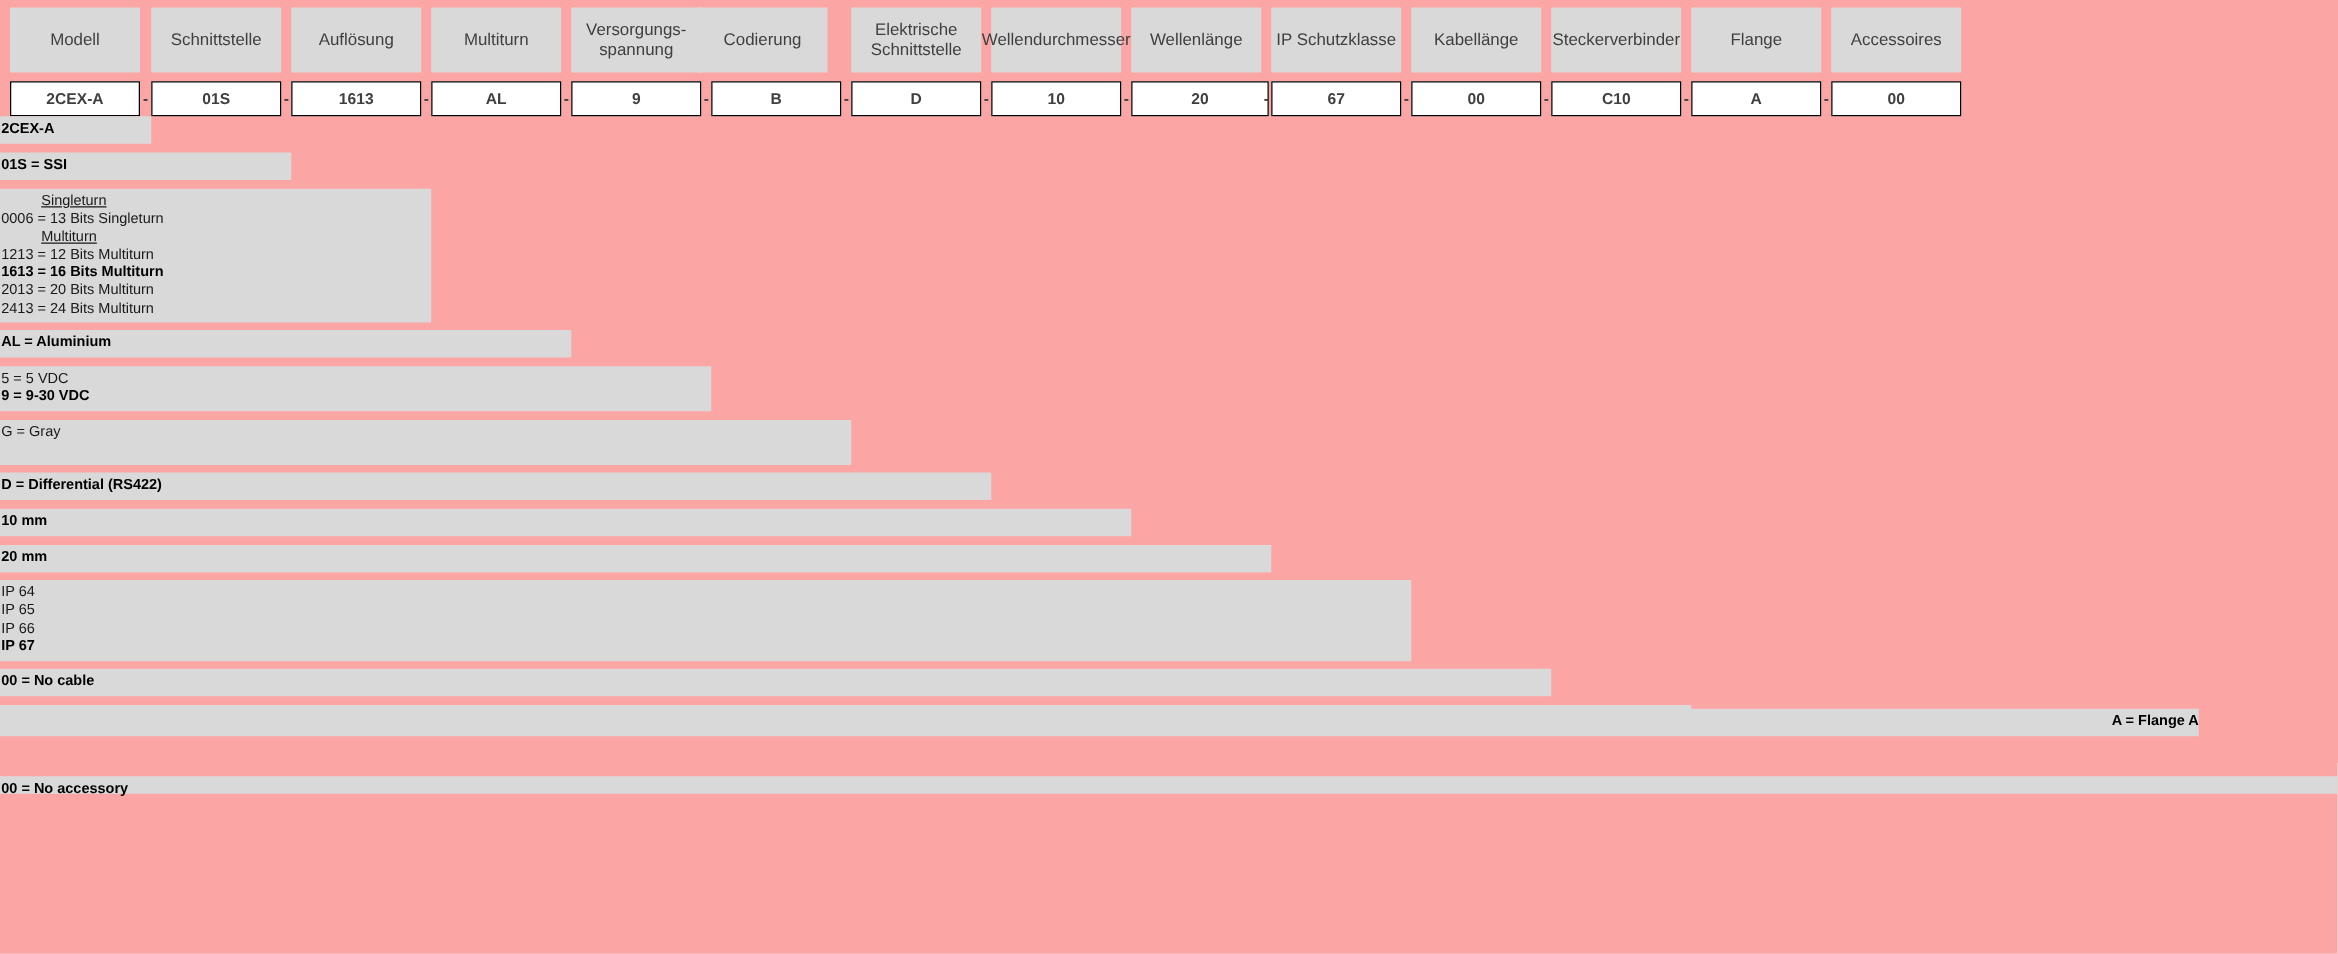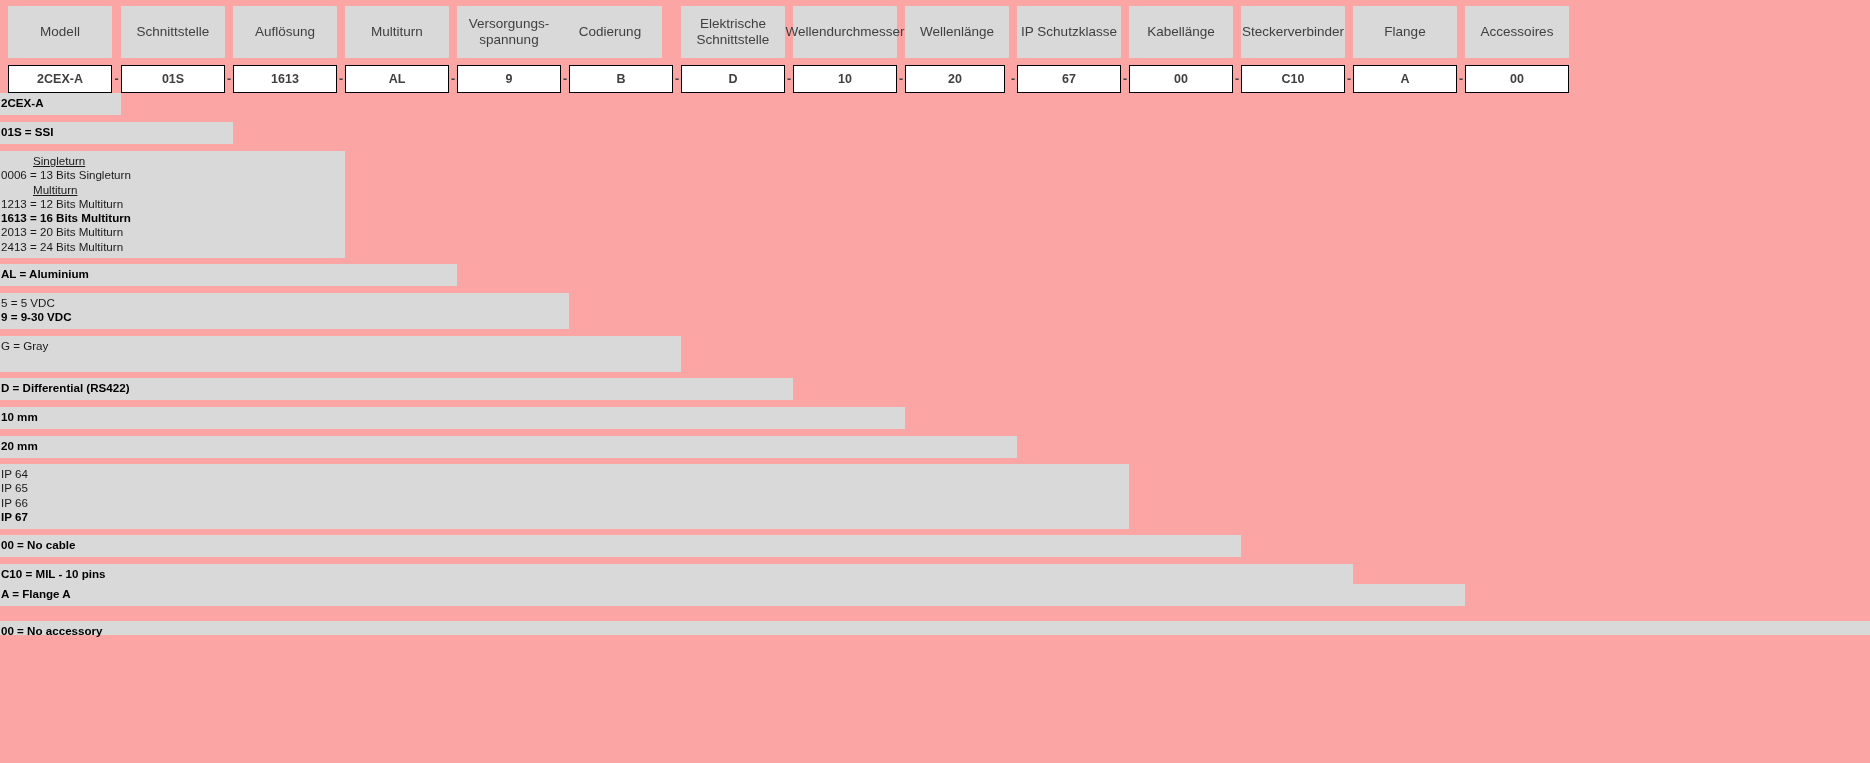--- a/index.html
+++ b/index.html
@@ -161,21 +161,21 @@
       </div>
       <div class="col-dash" style="left: 673px; width: 8px;">-</div>
       <div class="col-box" style="left: 681px; width: 104px;">
         <span>D</span>
       </div>
       <div class="col-dash" style="left: 785px; width: 8px;">-</div>
       <div class="col-box" style="left: 793px; width: 104px;">
         <span>10</span>
       </div>
       <div class="col-dash" style="left: 897px; width: 8px;">-</div>
-      <div class="col-box" style="left: 905px; width: 100px;">
+      <div class="col-box" style="left: 905px; width: 110px;">
         <span>20</span>
       </div>
       <div class="col-dash" style="left: 1009px; width: 8px;">-</div>
       <div class="col-box" style="left: 1017px; width: 104px;">
         <span>67</span>
       </div>
       <div class="col-dash" style="left: 1121px; width: 8px;">-</div>
       <div class="col-box" style="left: 1129px; width: 104px;">
         <span>00</span>
       </div>
@@ -232,20 +232,20 @@
         <div class="line">IP 65</div>
         <div class="line">IP 66</div>
         <div class="line b">IP 67</div>
       </div>
       <div class="desc" style="top: 535px; height: 22px; width: 1241px;">
         <div class="line b">00 = No cable</div>
       </div>
       <div class="desc" style="top: 564px; height: 22px; width: 1353px;">
         <div class="line b">C10 = MIL - 10 pins</div>
       </div>
-      <div class="desc" style="top: 584px; height: 22px; width: 1465px;">
+      <div class="desc" style="top: 567px; height: 22px; width: 1759px; text-align: right;">
         <div class="line b">A = Flange A</div>
       </div>
       <div class="desc" style="top: 621px; height: 14px; width: 1870px;">
         <div class="line b">00 = No accessory</div>
       </div>
     </div>
 </div>
 
 </body></html>

